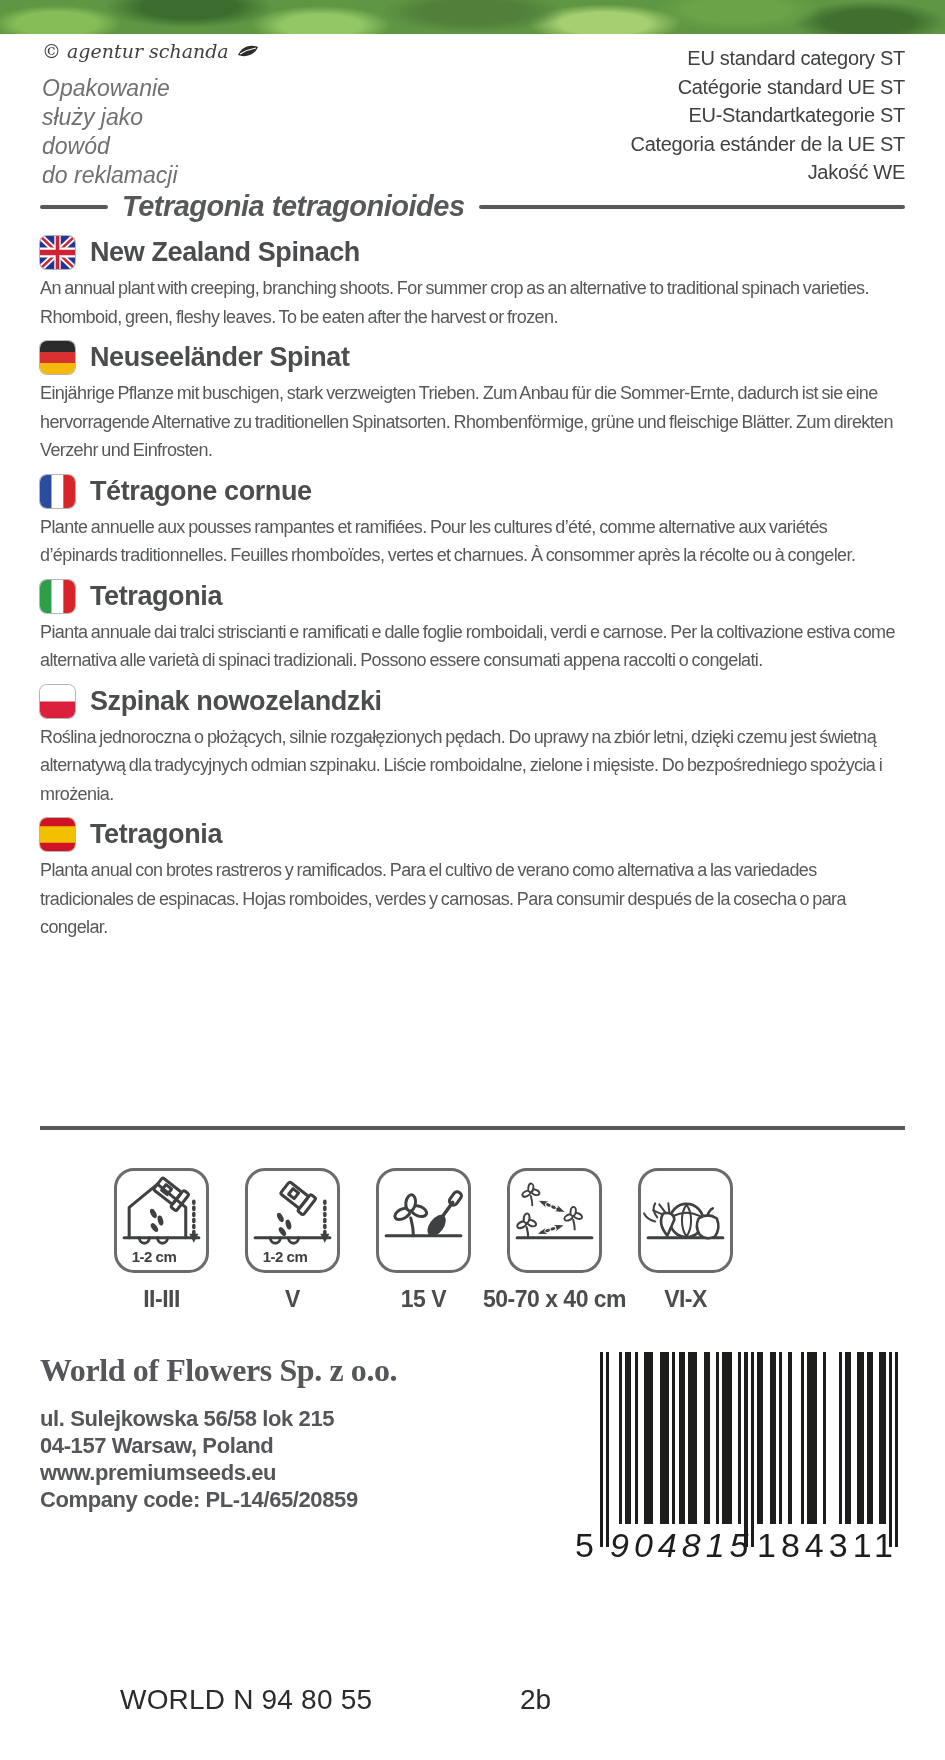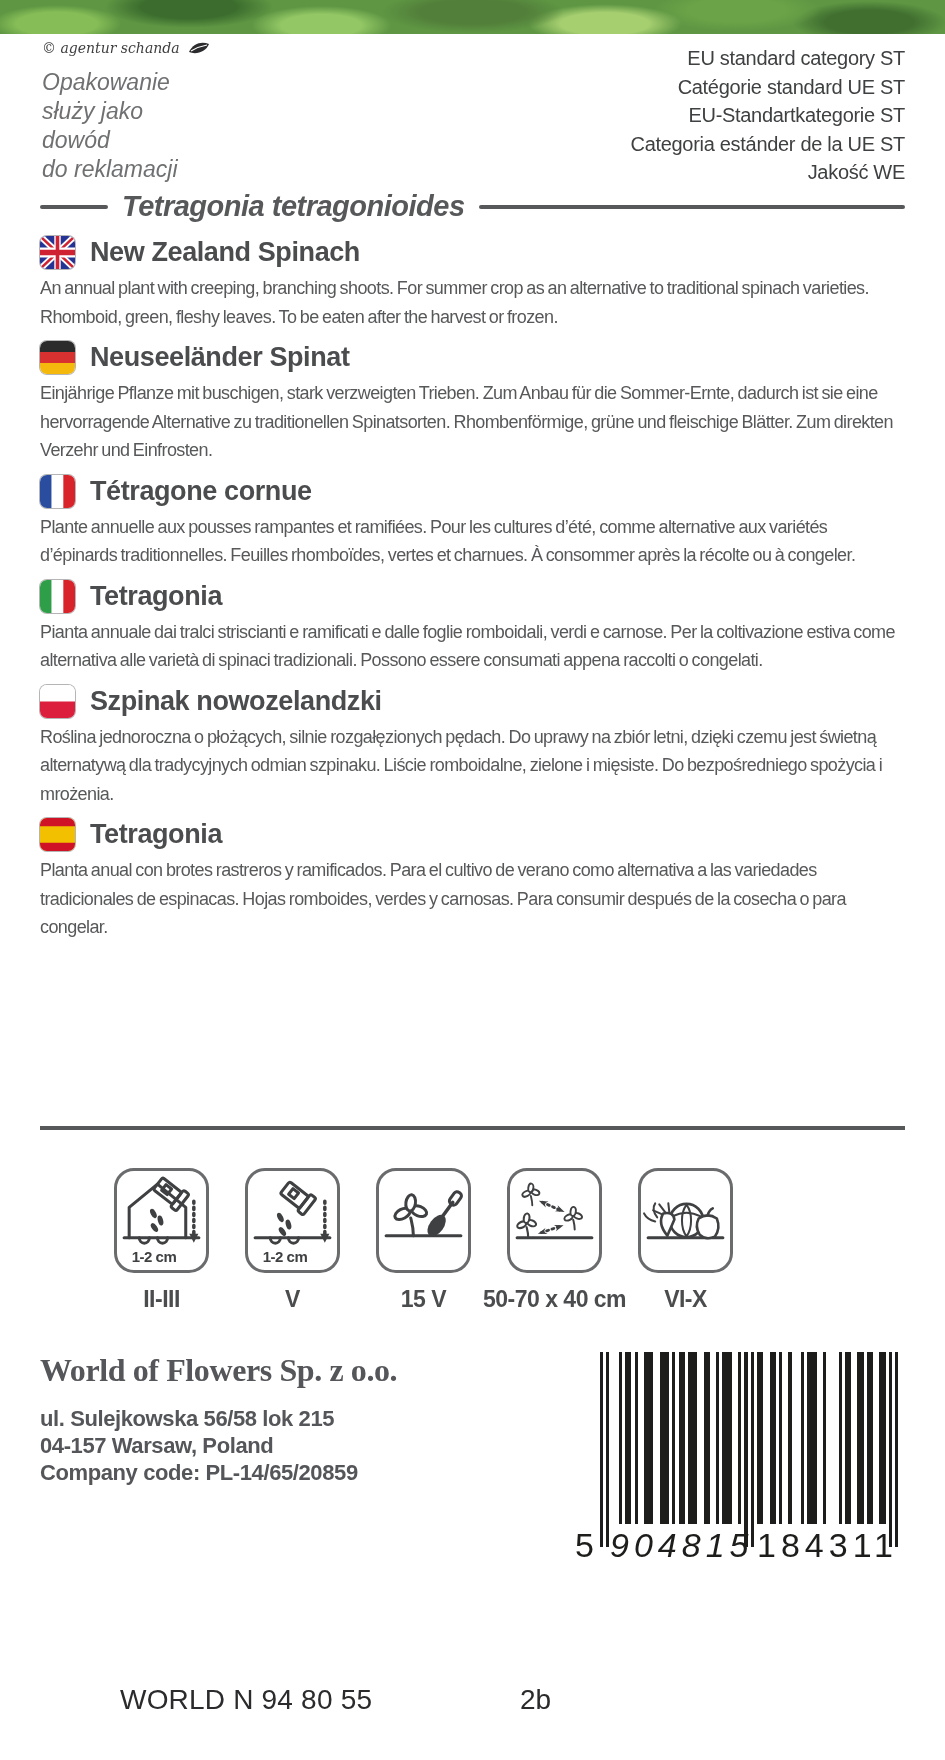--- a/index.html
+++ b/index.html
@@ -12,21 +12,21 @@
       radial-gradient(90px 26px at 6% 70%, #86bd57 0 45%, rgba(134,189,87,0) 72%),
       radial-gradient(120px 30px at 20% 20%, #3c6d2e 0 40%, rgba(60,109,46,0) 70%),
       radial-gradient(100px 28px at 34% 75%, #93c765 0 40%, rgba(147,199,101,0) 70%),
       radial-gradient(130px 30px at 50% 35%, #527f3a 0 40%, rgba(82,127,58,0) 70%),
       radial-gradient(110px 28px at 64% 70%, #a6cf70 0 40%, rgba(166,207,112,0) 70%),
       radial-gradient(120px 30px at 78% 30%, #6ba348 0 40%, rgba(107,163,72,0) 70%),
       radial-gradient(110px 30px at 92% 65%, #416f30 0 40%, rgba(65,111,48,0) 70%),
       #5e9643;}
 
   .copyright{position:absolute;left:42px;top:40px;color:#3e3e40;}
-  .copy-line{display:flex;align-items:center;gap:7px;font-style:italic;font-size:14px;
+  .copy-line{display:flex;align-items:center;gap:7px;font-style:italic;font-size:19px;
              font-family:"DejaVu Serif",serif;}
   .pack-note{margin-top:12px;font-style:italic;font-size:23px;line-height:29px;color:#6f7072;}
 
   .eu-block{position:absolute;top:44px;right:40px;text-align:right;font-size:20px;
             line-height:28.5px;color:#3f4042;letter-spacing:-0.3px;}
 
   .title-row{position:absolute;top:190px;left:40px;right:40px;display:flex;align-items:center;gap:14px;}
   .rule{height:4px;background:#57585a;border-radius:2px;}
   .rule-left{width:68px;}
   .rule-right{flex:1;}
@@ -325,20 +325,21 @@
       </div>
       <div class="picto-label">VI-X</div>
     </div>
 
   </div>
 
   <div class="company">
     <div class="company-name">World of Flowers Sp. z o.o.</div>
     <div class="company-line">ul. Sulejkowska 56/58 lok 215</div>
     <div class="company-line">04-157 Warsaw, Poland</div>
+    <div class="company-line">www.premiumseeds.eu</div>
     <div class="company-line">Company code: PL-14/65/20859</div>
   </div>
 
   <div class="barcode">
     <div class="bars">
         <div class="bar tall" style="left: 0px; width: 3.14px;"></div>
         <div class="bar tall" style="left: 6.28px; width: 3.14px;"></div>
         <div class="bar" style="left: 18.84px; width: 3.14px;"></div>
         <div class="bar" style="left: 25.12px; width: 6.28px;"></div>
         <div class="bar" style="left: 34.54px; width: 3.14px;"></div>

